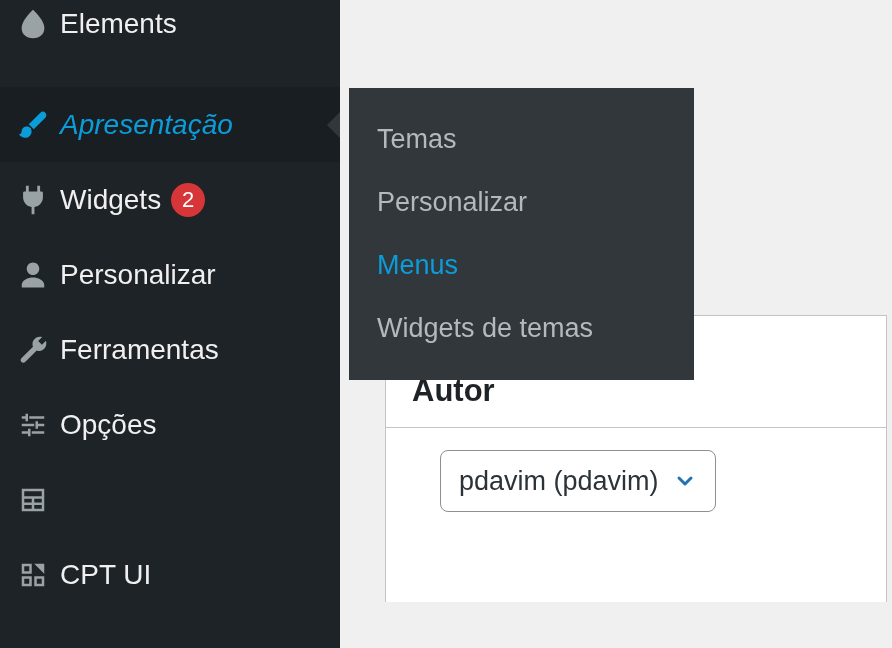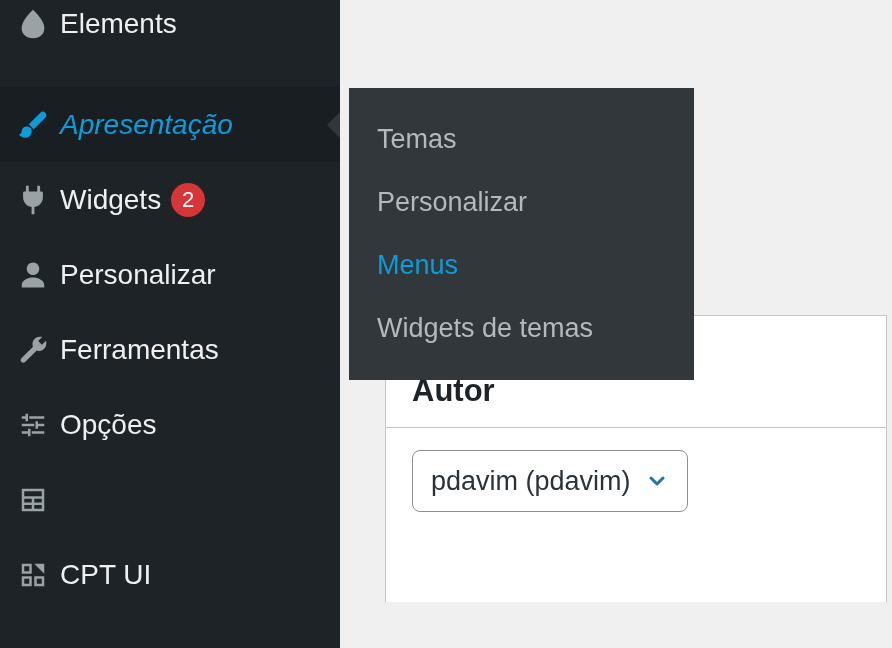--- a/index.html
+++ b/index.html
@@ -49,21 +49,21 @@
   }
   .metabox {
     position: absolute; left: 45px; top: 315px; width: 502px; height: 287px;
     background: #fff; border: 1px solid #c3c4c7; border-bottom: none;
   }
   .metabox-header {
     height: 112px; border-bottom: 1px solid #c3c4c7;
     display: flex; align-items: flex-end; padding: 0 0 18px 26px;
     font-size: 31px; font-weight: 700; color: #1d2327;
   }
-  .metabox-body { padding: 22px 26px; }
+  .metabox-body { padding: 22px 26px; margin-left: 28px; }
   .select {
     display: inline-flex; align-items: center; height: 62px;
     border: 1px solid #8c8f94; border-radius: 8px; background: #fff;
     padding: 0 18px; font-size: 27px; color: #2c3338; cursor: pointer;
   }
   .select .chev { margin-left: 14px; }
 
   svg { display: block; }
 </style>
 </head>

